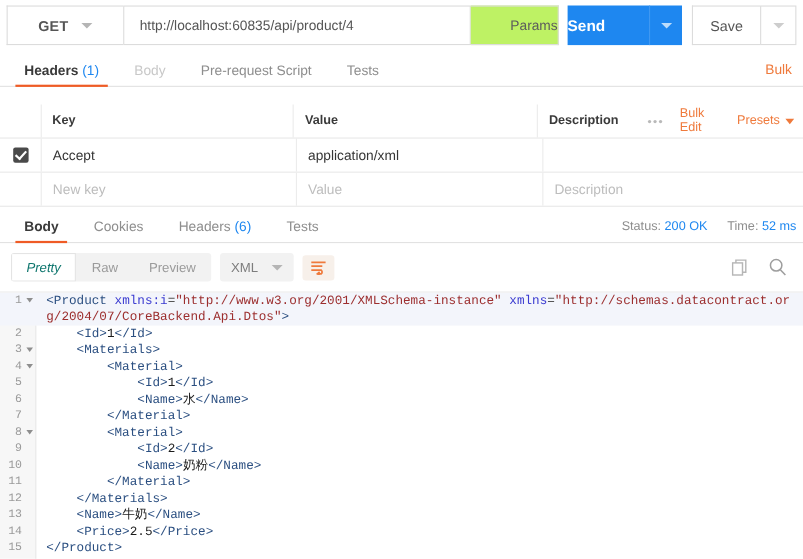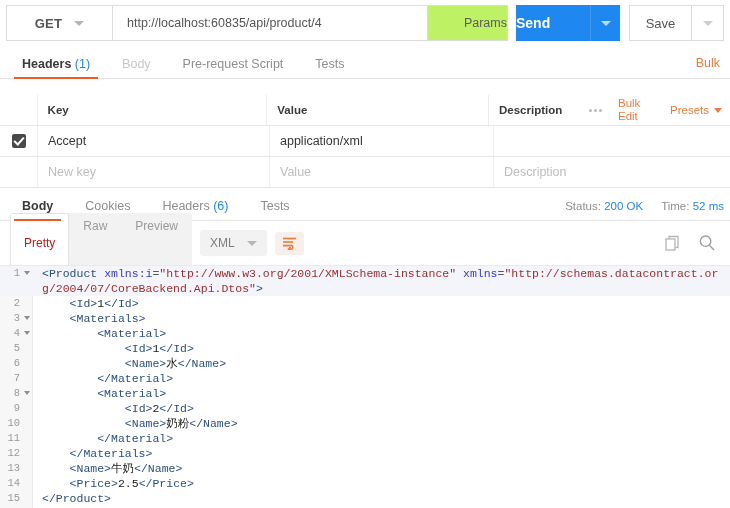--- a/index.html
+++ b/index.html
@@ -242,21 +242,21 @@
     background: #f2f2f2;
     border-radius: 3px;
     overflow:hidden;
   }
   .seg-item {
     font-size: 12px;
     color: #9b9b9b;
     padding: 6px 14px;
     cursor:pointer;
   }
-  .seg-item.active { background:#fff; color:#b91c1c; border:1px solid #e4e4e4; padding: 22px 13px;}
+  .seg-item.active { background:#fff; color:#0f766e; border:1px solid #e4e4e4; padding: 5px 13px; font-style: italic;}
   .fmt-select {
     display:flex; align-items:center; gap: 12px;
     background: #f2f2f2;
     border-radius: 3px;
     padding: 6px 10px;
     font-size: 12px;
     color: #7d7d7d;
     cursor:pointer;
   }
   .wrap-btn {

